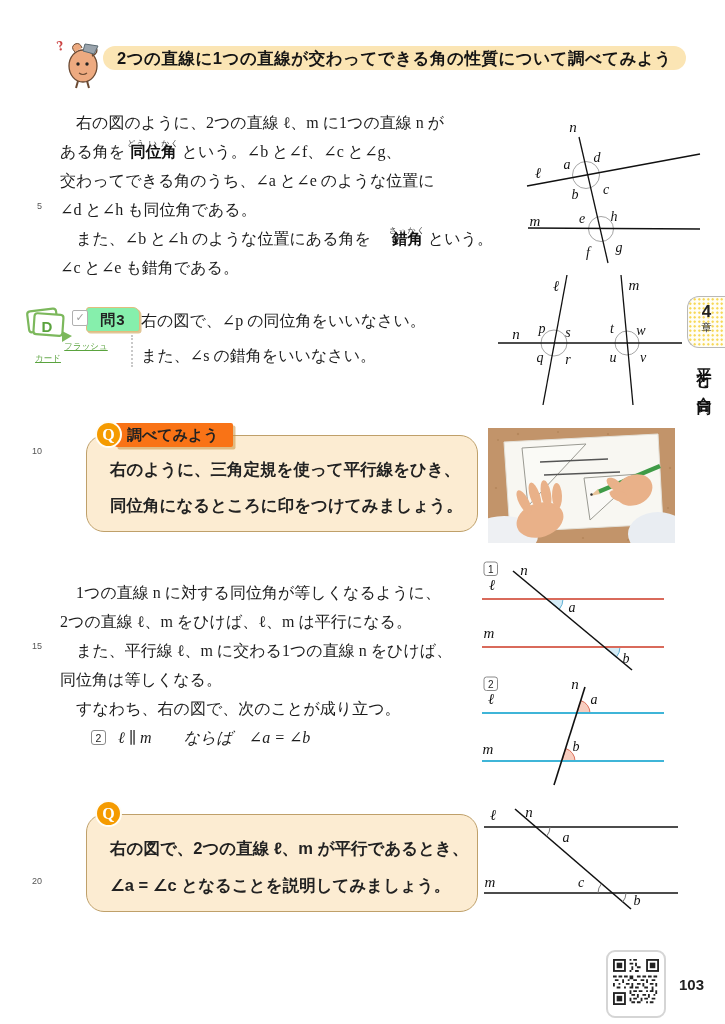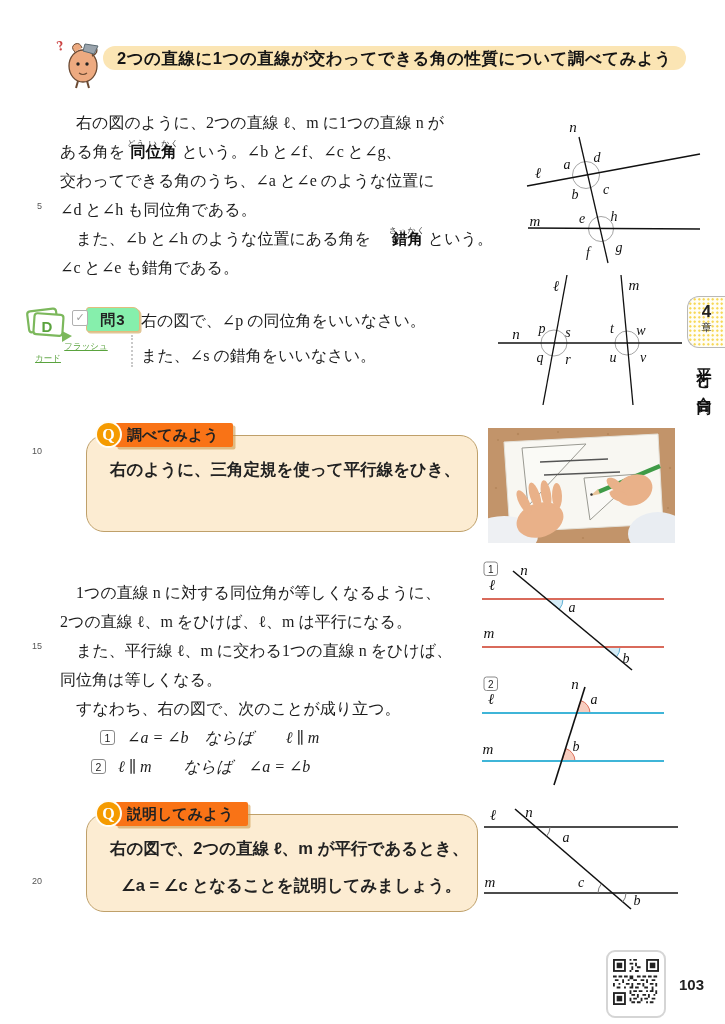--- a/index.html
+++ b/index.html
@@ -218,20 +218,21 @@
   </div>
   <div class="abs vtitle" style="left:694px; top:356px;">平行と合同</div>
 
   <div class="qbox" style="left:86px; top:435px; width:392px; height:97px;"></div>
   <div class="qbadge" style="left:95px; top:421px;">
     <span class="qcircle">Q</span>
     <span class="qtab">調べてみよう</span>
   </div>
   <div class="abs" style="left:110px; top:451px; z-index:2;">
     <div class="qtext">右のように、三角定規を使って平行線をひき、</div>
+    <div class="qtext">同位角になるところに印をつけてみましょう。</div>
   </div>
 
   <svg class="abs" style="left:488px; top:428px;" width="187" height="115" viewBox="0 0 187 115">
     <rect width="187" height="115" fill="#c2946a"></rect>
     <g fill="#a97c50" opacity="0.55">
       <circle cx="10" cy="12" r="1"></circle>
         <circle cx="30" cy="6" r="1.2"></circle>
         <circle cx="70" cy="4" r="1"></circle>
       <circle cx="120" cy="6" r="1.1"></circle>
         <circle cx="165" cy="10" r="1"></circle>
@@ -266,21 +267,20 @@
       <ellipse cx="131" cy="68" rx="5" ry="10" transform="rotate(-68 131 68)"></ellipse>
     </g>
   </svg>
 
   <div class="abs para" style="left:60px; top:578px; width:445px;">
     <div class="tline indent">1つの直線 n に対する同位角が等しくなるように、</div>
     <div class="tline">2つの直線 ℓ、m をひけば、ℓ、m は平行になる。</div>
     <div class="tline indent">また、平行線 ℓ、m に交わる1つの直線 n をひけば、</div>
     <div class="tline">同位角は等しくなる。</div>
     <div class="tline indent">すなわち、右の図で、次のことが成り立つ。</div>
-    <div class="tline" style="margin-left:40px;"><span class="numbox">1</span><span class="formula">∠a = ∠b　ならば　　ℓ ∥ m</span></div>
     <div class="tline" style="margin-left:31px;"><span class="numbox">2</span><span class="formula">ℓ ∥ m　　ならば　∠a = ∠b</span></div>
   </div>
 
   <svg class="abs" style="left:481px; top:558px;" width="185" height="122" viewBox="0 0 185 122">
     <rect x="3" y="4" width="13.5" height="13.5" rx="2.5" fill="#fff" stroke="#8a8a8a" stroke-width="1"></rect>
     <text x="9.8" y="14.5" font-size="10" text-anchor="middle" fill="#222" font-family="'Liberation Sans',sans-serif">1</text>
     <path d="M66,41 L82,41 A16,16 0 0 1 78.3,51.2 Z" fill="#d4ecf7" stroke="#5fb0d4" stroke-width="1"></path>
     <path d="M123,89 L139,89 A16,16 0 0 1 135.3,99.2 Z" fill="#d4ecf7" stroke="#5fb0d4" stroke-width="1"></path>
     <line x1="1" y1="41" x2="183" y2="41" stroke="#d96a5b" stroke-width="2"></line>
     <line x1="1" y1="89" x2="183" y2="89" stroke="#d96a5b" stroke-width="2"></line>
@@ -303,25 +303,24 @@
     <text class="figlab" x="94" y="17" text-anchor="middle">n</text>
     <text class="figlab" x="10" y="32" text-anchor="middle">ℓ</text>
     <text class="figlab" x="7" y="82" text-anchor="middle">m</text>
     <text class="figlab-s" x="113" y="32" text-anchor="middle">a</text>
     <text class="figlab-s" x="95" y="79" text-anchor="middle">b</text>
   </svg>
 
   <div class="qbox" style="left:86px; top:814px; width:392px; height:98px;"></div>
   <div class="qbadge" style="left:95px; top:800px;">
     <span class="qcircle">Q</span>
-    <span class="qtab">説明してみよう</span>
   </div>
   <div class="abs" style="left:110px; top:830px; z-index:2;">
     <div class="qtext" style="line-height:37px;">右の図で、2つの直線 ℓ、m が平行であるとき、</div>
-    <div class="qtext" style="line-height:37px;margin-left:11px;">∠a = ∠c となることを説明してみましょう。</div>
+    <div class="qtext" style="line-height:37px;">∠a = ∠c となることを説明してみましょう。</div>
   </div>
 
   <svg class="abs" style="left:481px; top:795px;" width="200" height="125" viewBox="0 0 200 125">
     <line x1="3" y1="32" x2="197" y2="32" stroke="#111" stroke-width="1.4"></line>
     <line x1="3" y1="98" x2="197" y2="98" stroke="#111" stroke-width="1.4"></line>
     <line x1="34" y1="14" x2="150" y2="114" stroke="#111" stroke-width="1.6"></line>
     <path d="M69,32 A14,14 0 0 1 65.6,41.2" fill="none" stroke="#777" stroke-width="1"></path>
     <path d="M117,98 A14,14 0 0 1 120.4,88.9" fill="none" stroke="#777" stroke-width="1"></path>
     <path d="M145,98 A14,14 0 0 1 141.6,107.1" fill="none" stroke="#777" stroke-width="1"></path>
     <text class="figlab" x="12" y="25" text-anchor="middle">ℓ</text>

